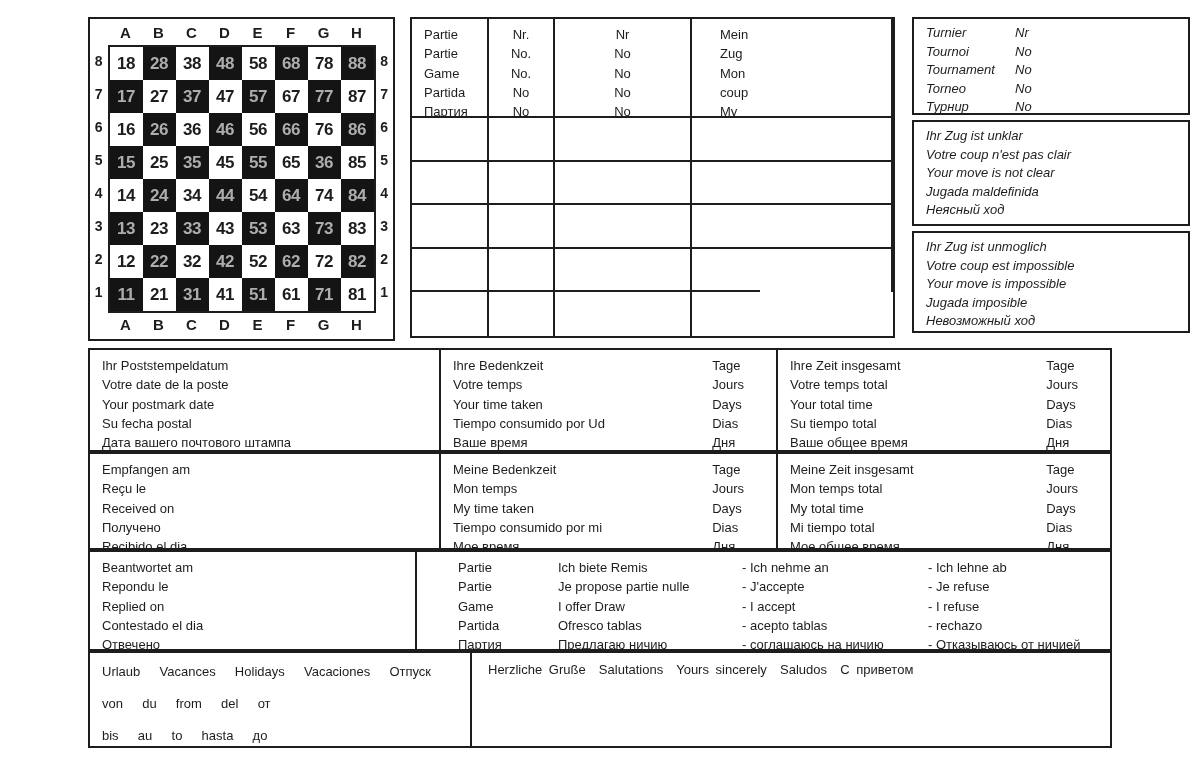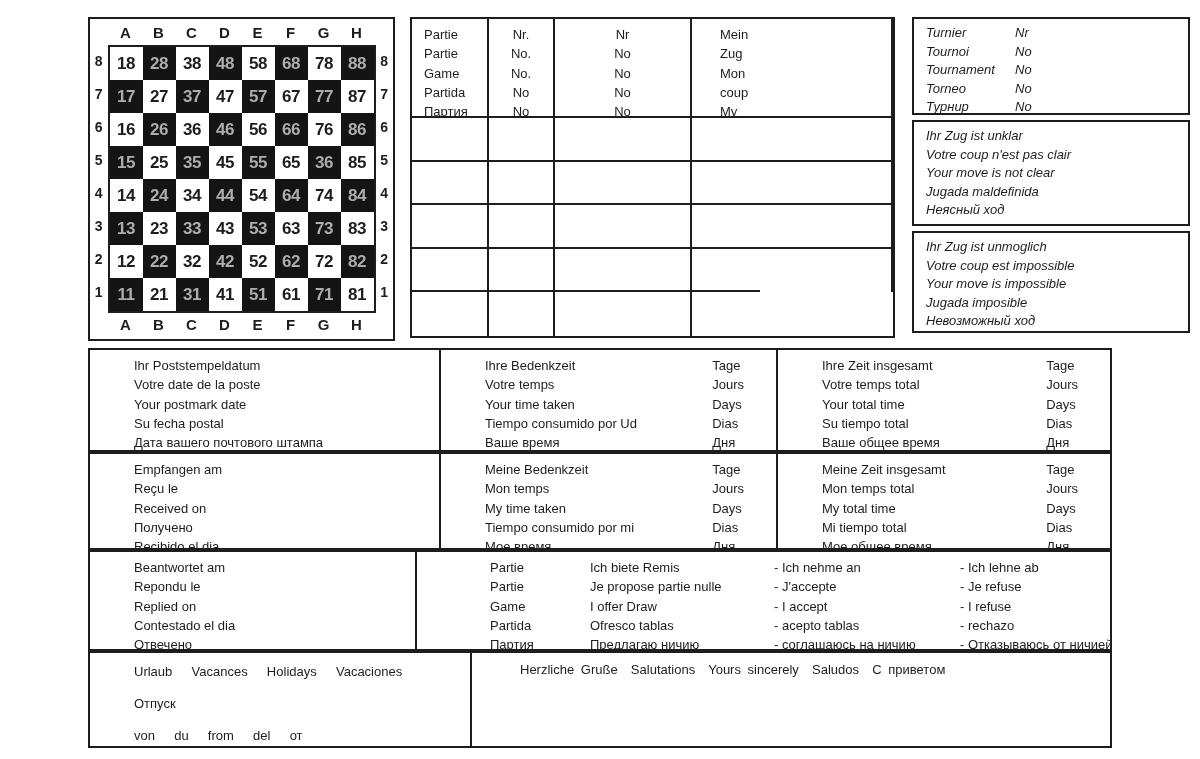--- a/index.html
+++ b/index.html
@@ -49,21 +49,21 @@
   .box5 .ln{line-height:18.6px;font-style:italic;}
   .tcols{display:flex;}
   .tcols>div:first-child{width:89px;flex:0 0 auto;}
 
   
   .band{display:grid;}
   #band1{left:88px;top:348px;width:1024px;height:104px;grid-template-columns:351px 337px 1fr;}
   #band2{left:88px;top:452px;width:1024px;height:98px;grid-template-columns:351px 337px 1fr;}
   #band3{left:88px;top:550px;width:1024px;height:101px;grid-template-columns:327px 1fr;}
   #band4{left:88px;top:651px;width:1024px;height:97px;grid-template-columns:382px 1fr;}
-  .band>div{border-right:2px solid var(--ink);padding:6px 12px 0 12px;overflow:hidden;box-sizing:border-box;margin-left:32px;}
+  .band>div{border-right:2px solid var(--ink);padding:6px 12px 0 12px;overflow:hidden;box-sizing:border-box;}
   .band>div:last-child{border-right:none;}
   .time-cell{display:flex;}
   .time-cell .units{margin-left:auto;padding-right:20px;flex:0 0 auto;}
 
   .draw-cell{display:flex;padding-left:41px !important;}
   .draw-col{flex:0 0 auto;}
   .dw-a{width:100px;}
   .dw-b{width:184px;}
   .dw-c{width:186px;}
 

